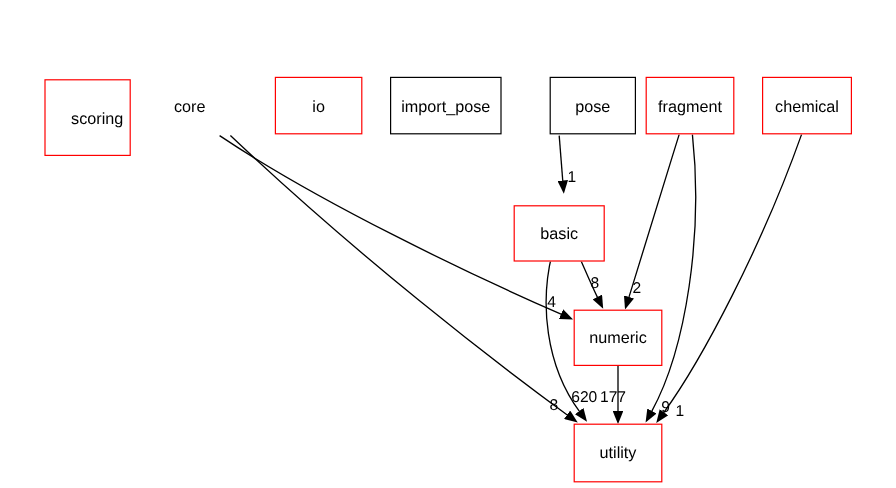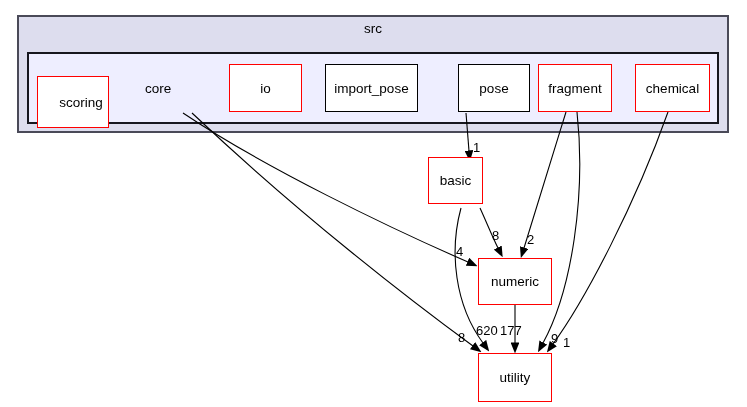--- a/index.html
+++ b/index.html
@@ -23,27 +23,27 @@
     position:absolute;background:#ffffff;box-sizing:border-box;
     display:flex;align-items:center;justify-content:center;
     font-size:13.5px;cursor:pointer;
   }
   .node.red{border:1.5px solid #ff0000;}
   .node.black{border:1.5px solid #000000;}
   .plain-label{
     position:absolute;font-size:13.5px;text-align:left;
   }
   
-  .n-scoring{left:37px;top:76px;width:72px;height:52px;padding-left:16px;}
+  .n-scoring{left:37px;top:66px;width:72px;height:64px;padding-left:16px;}
   .n-io{left:229px;top:64px;width:73px;height:48px;}
   .n-import_pose{left:325px;top:64px;width:93px;height:48px;}
   .n-pose{left:458px;top:64px;width:72px;height:48px;}
   .n-fragment{left:538px;top:64px;width:74px;height:48px;}
   .n-chemical{left:635px;top:64px;width:75px;height:48px;}
-  .n-basic{left:428px;top:157px;width:55px;height:47px;}
+  .n-basic{left:428px;top:171px;width:76px;height:47px;}
   .n-numeric{left:478px;top:258px;width:74px;height:47px;}
   .n-utility{left:478px;top:353px;width:74px;height:49px;}
   .n-core{left:145px;top:81px;width:48px;}
   .edges-svg{position:absolute;left:0;top:0;width:747px;height:407px;pointer-events:none;}
   .edge-label{
     position:absolute;font-size:13px;line-height:13px;white-space:nowrap;
   }
   .el-0{left:473px;top:141px;}
   .el-1{left:456px;top:245px;}
   .el-2{left:458px;top:331px;}
@@ -52,24 +52,20 @@
   .el-5{left:527px;top:233px;}
   .el-6{left:551px;top:332px;}
   .el-7{left:563px;top:336px;}
   .el-8{left:500px;top:324px;}
 </style>
 </head>
 <body>
 
 <div class="canvas">
 
-  <div class="cluster-outer">
-    <div class="cluster-outer-label">src</div>
-    <div class="cluster-inner" style="left:8px;top:35px;"></div>
-  </div>
 
   <svg class="edges-svg" viewBox="0 0 747 407" xmlns="http://www.w3.org/2000/svg">
     <defs>
       <marker id="arrow" viewBox="0 0 10 8" refX="0.5" refY="4" markerWidth="10" markerHeight="8" orient="auto">
         <polygon points="0,0 10,4 0,8" fill="#000000"></polygon>
       </marker>
     </defs>
     <g fill="none" stroke="#000000" stroke-width="1.1">
       <path d="M466,113 C467,126 468,139 469,151" marker-end="url(#arrow)"></path>
       <path d="M183,113 C265,168 390,228 468,262" marker-end="url(#arrow)"></path>

